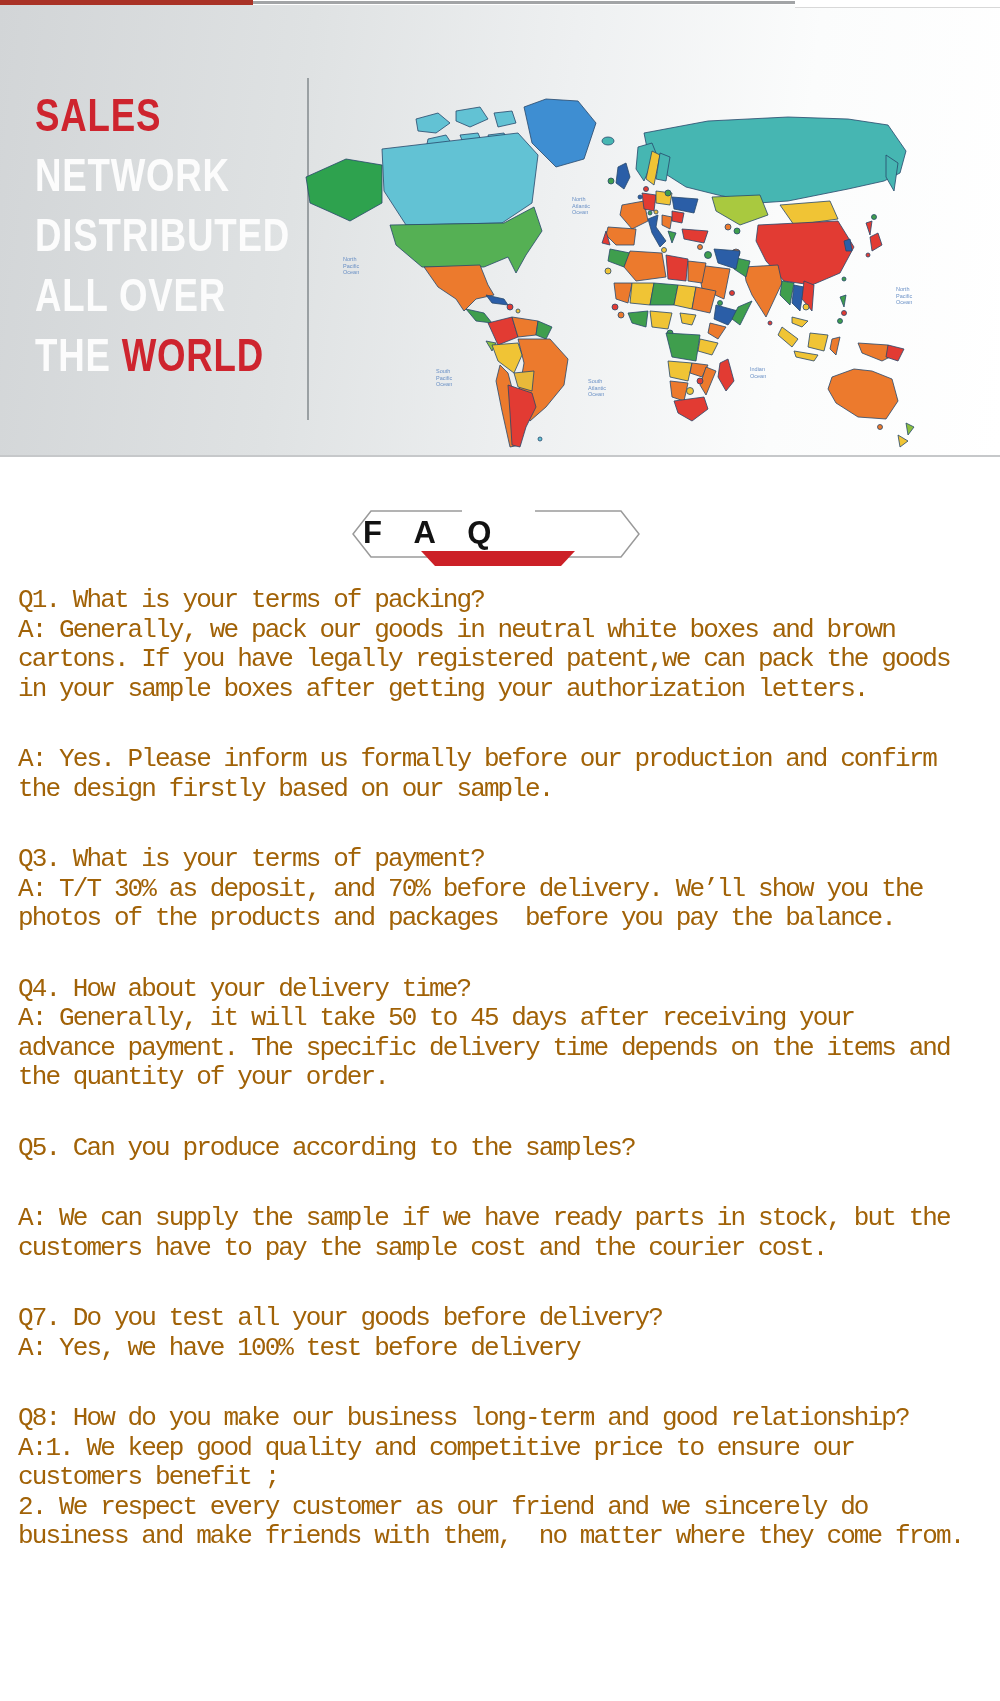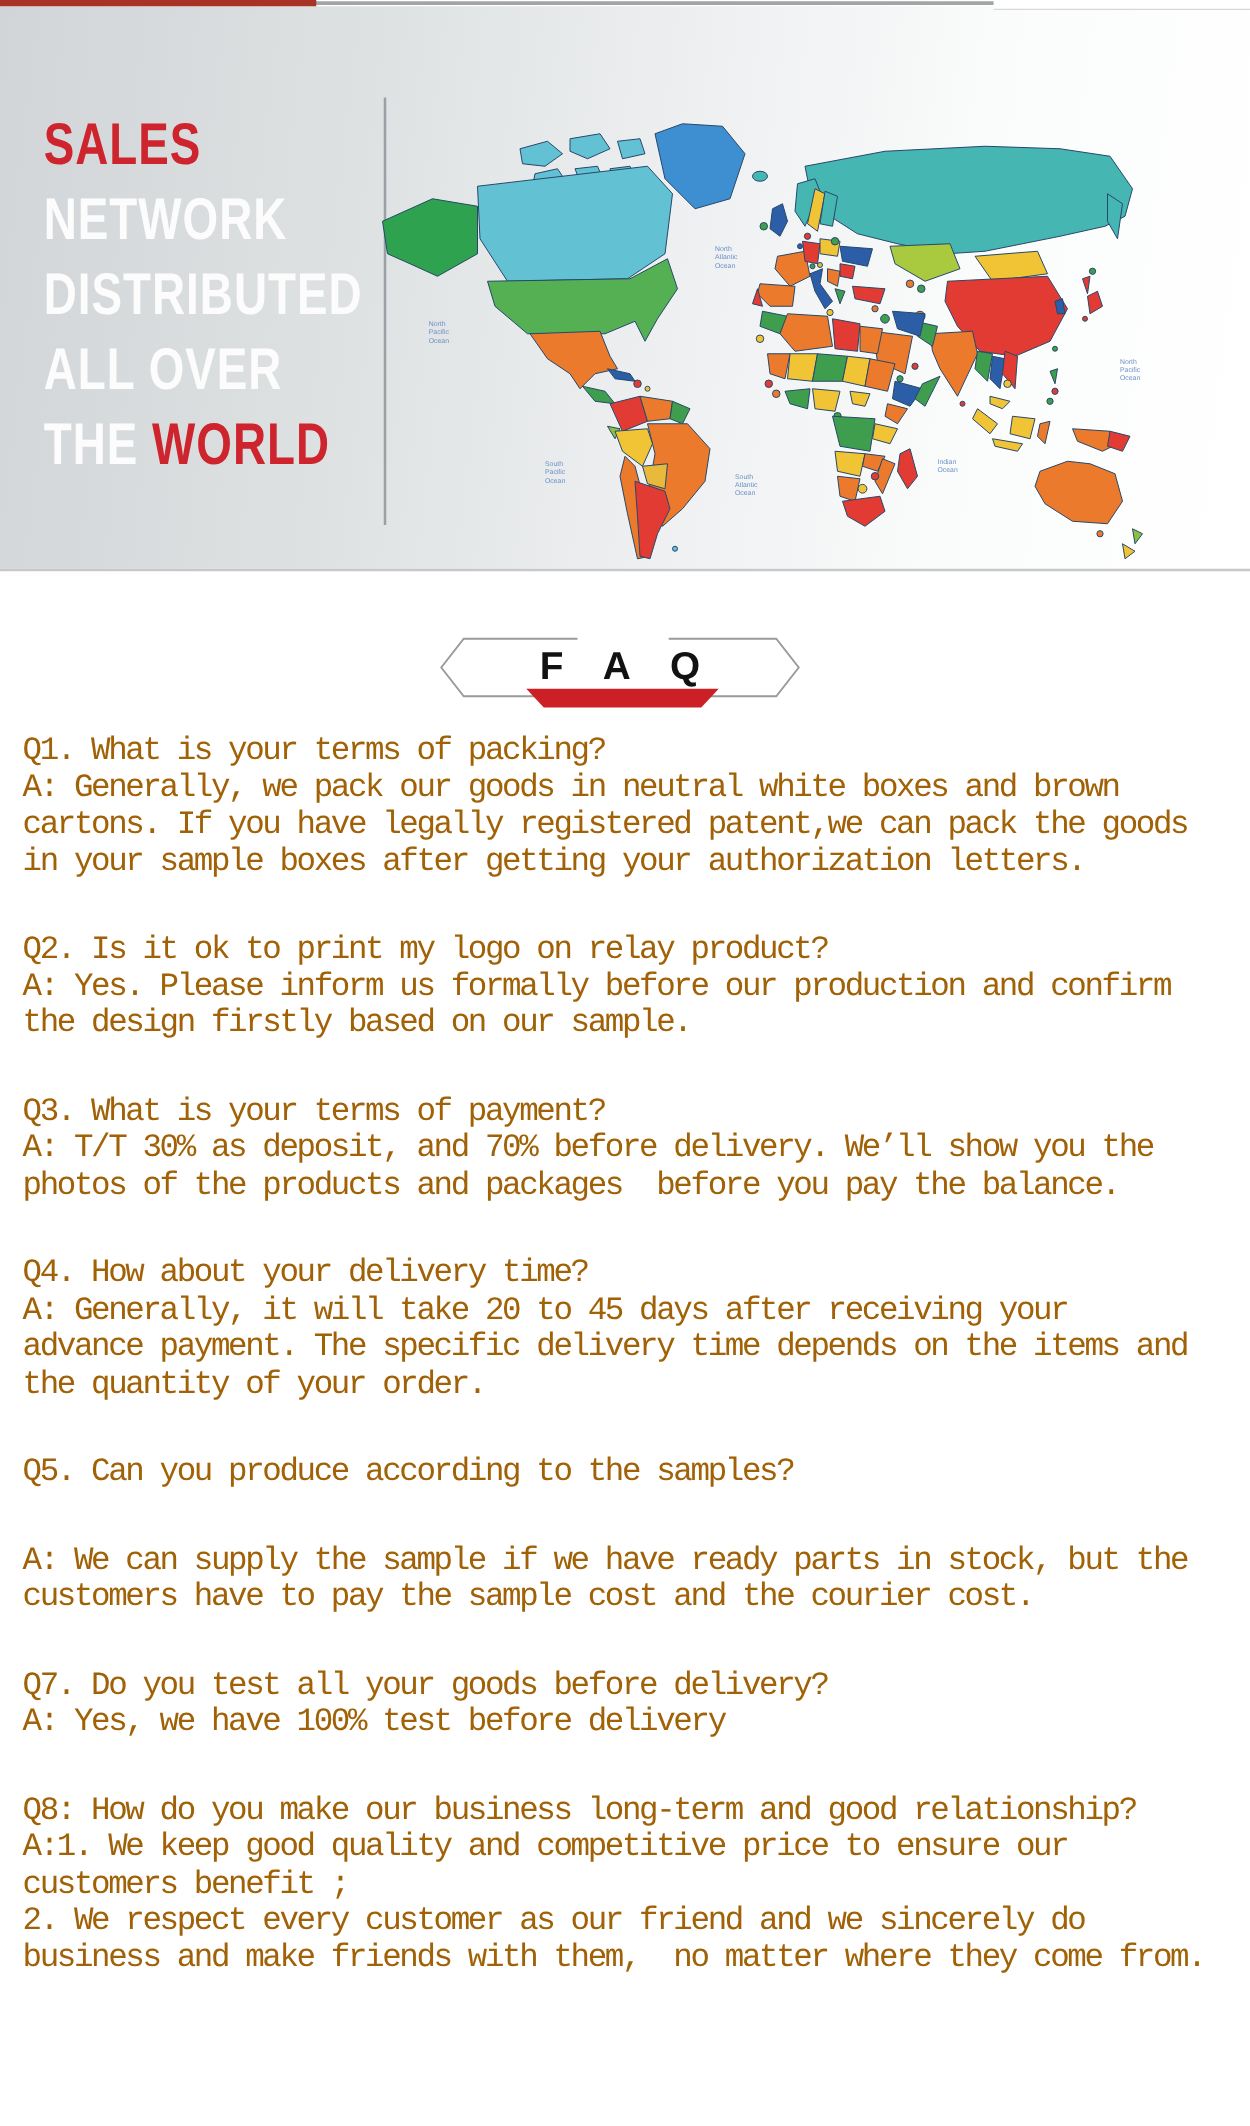--- a/index.html
+++ b/index.html
@@ -24,21 +24,21 @@
   .banner-divider { position:absolute; left:307px; top:73px; width:2px; height:342px; background:#9aa0a3; }
 
   .map-svg { position:absolute; left:288px; top:50px; width:628px; height:400px; }
   .map-svg .land { stroke:#27486b; stroke-width:0.8; stroke-linejoin:round; }
   .map-svg .olabel { font-family:"Liberation Sans",sans-serif; font-size:5.5px; fill:#5b85c0; opacity:0.9; }
 
   
   .faq-badge { position:absolute; left:351px; top:503px; width:290px; height:66px; }
   .faq-badge svg { position:absolute; left:0; top:0; }
   .faq-title {
-    position:absolute; left:0; top:12px; width:100%; text-align:center;
+    position:absolute; left:0; top:12px; width:100%; text-align:left;
     font-size:31px; font-weight:800; letter-spacing:12px; padding-left:12px;
     color:#121212; font-family:"Liberation Sans",sans-serif;
   }
 
   
   .faq-list { position:absolute; left:18px; top:586px; width:975px; }
   .qa-block { margin-bottom:41px; }
   .qa-q, .qa-a {
     font-family:"Liberation Mono","DejaVu Sans Mono",monospace;
     font-size:26px; line-height:29.5px; letter-spacing:-1.9px;
@@ -211,32 +211,31 @@
   </div>
 
   <div class="faq-list">
       <div class="qa-block">
         <div class="qa-q">Q1. What is your terms of packing?</div>
         <div class="qa-a">A: Generally, we pack our goods in neutral white boxes and brown
 cartons. If you have legally registered patent,we can pack the goods
 in your sample boxes after getting your authorization letters.</div>
       </div>
       <div class="qa-block">
-        <div class="qa-q">Q2. Is it ok to print my logo on relay product?</div>
         <div class="qa-a">A: Yes. Please inform us formally before our production and confirm
 the design firstly based on our sample.</div>
       </div>
       <div class="qa-block">
         <div class="qa-q">Q3. What is your terms of payment?</div>
         <div class="qa-a">A: T/T 30% as deposit, and 70% before delivery. We’ll show you the
 photos of the products and packages  before you pay the balance.</div>
       </div>
       <div class="qa-block">
         <div class="qa-q">Q4. How about your delivery time?</div>
-        <div class="qa-a">A: Generally, it will take 20 to 45 days after receiving your
+        <div class="qa-a">A: Generally, it will take 50 to 45 days after receiving your
 advance payment. The specific delivery time depends on the items and
 the quantity of your order.</div>
       </div>
       <div class="qa-block">
         <div class="qa-q">Q5. Can you produce according to the samples?</div>
       </div>
       <div class="qa-block">
         <div class="qa-a">A: We can supply the sample if we have ready parts in stock, but the
 customers have to pay the sample cost and the courier cost.</div>
       </div>

